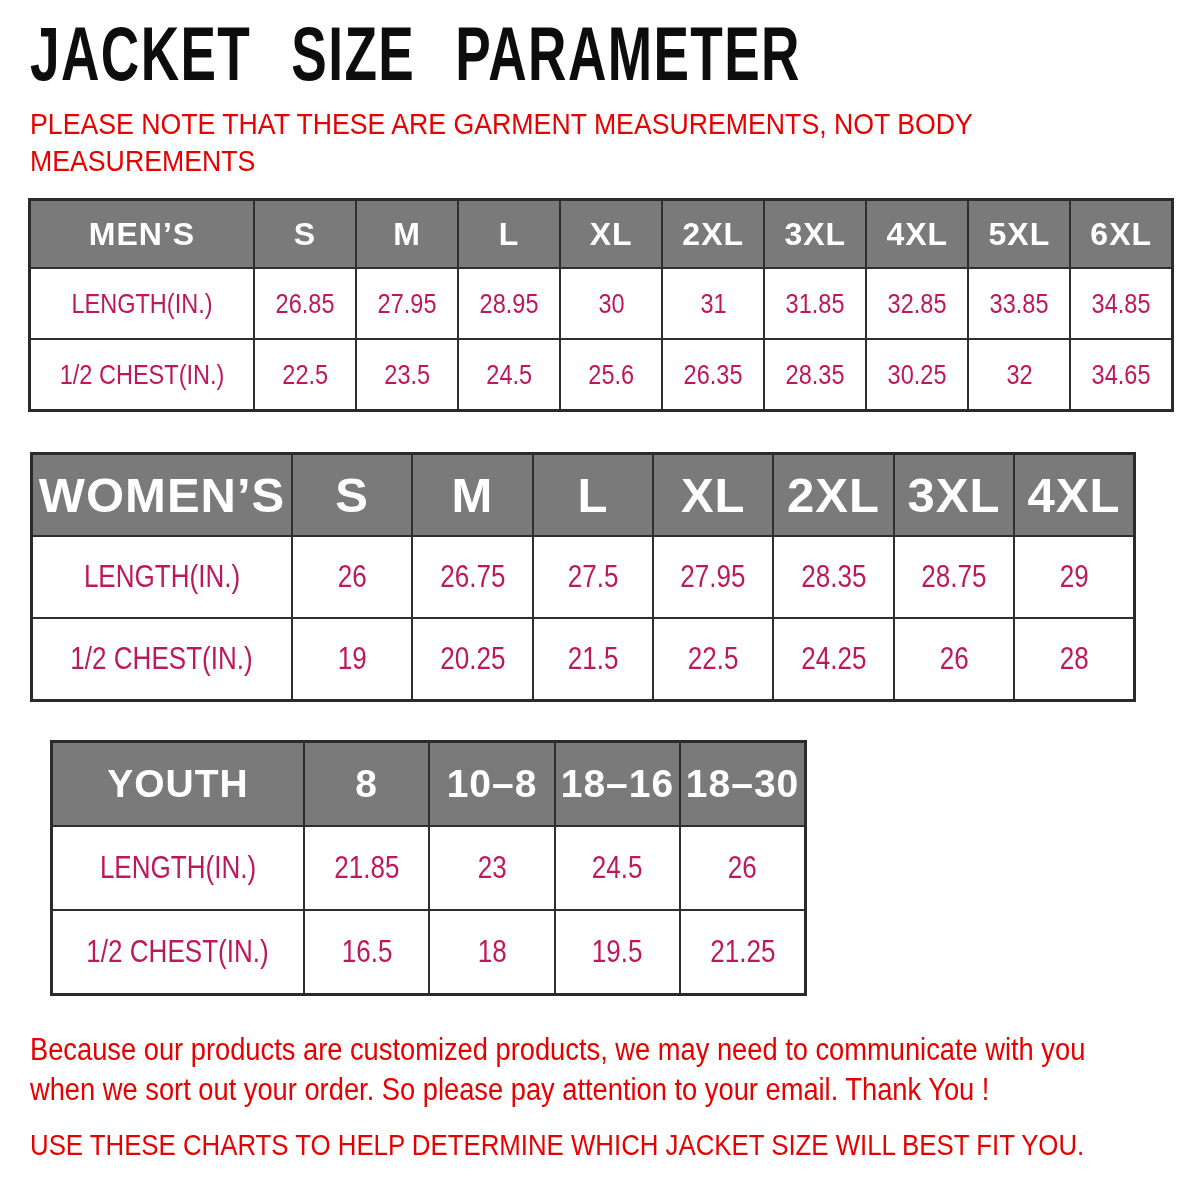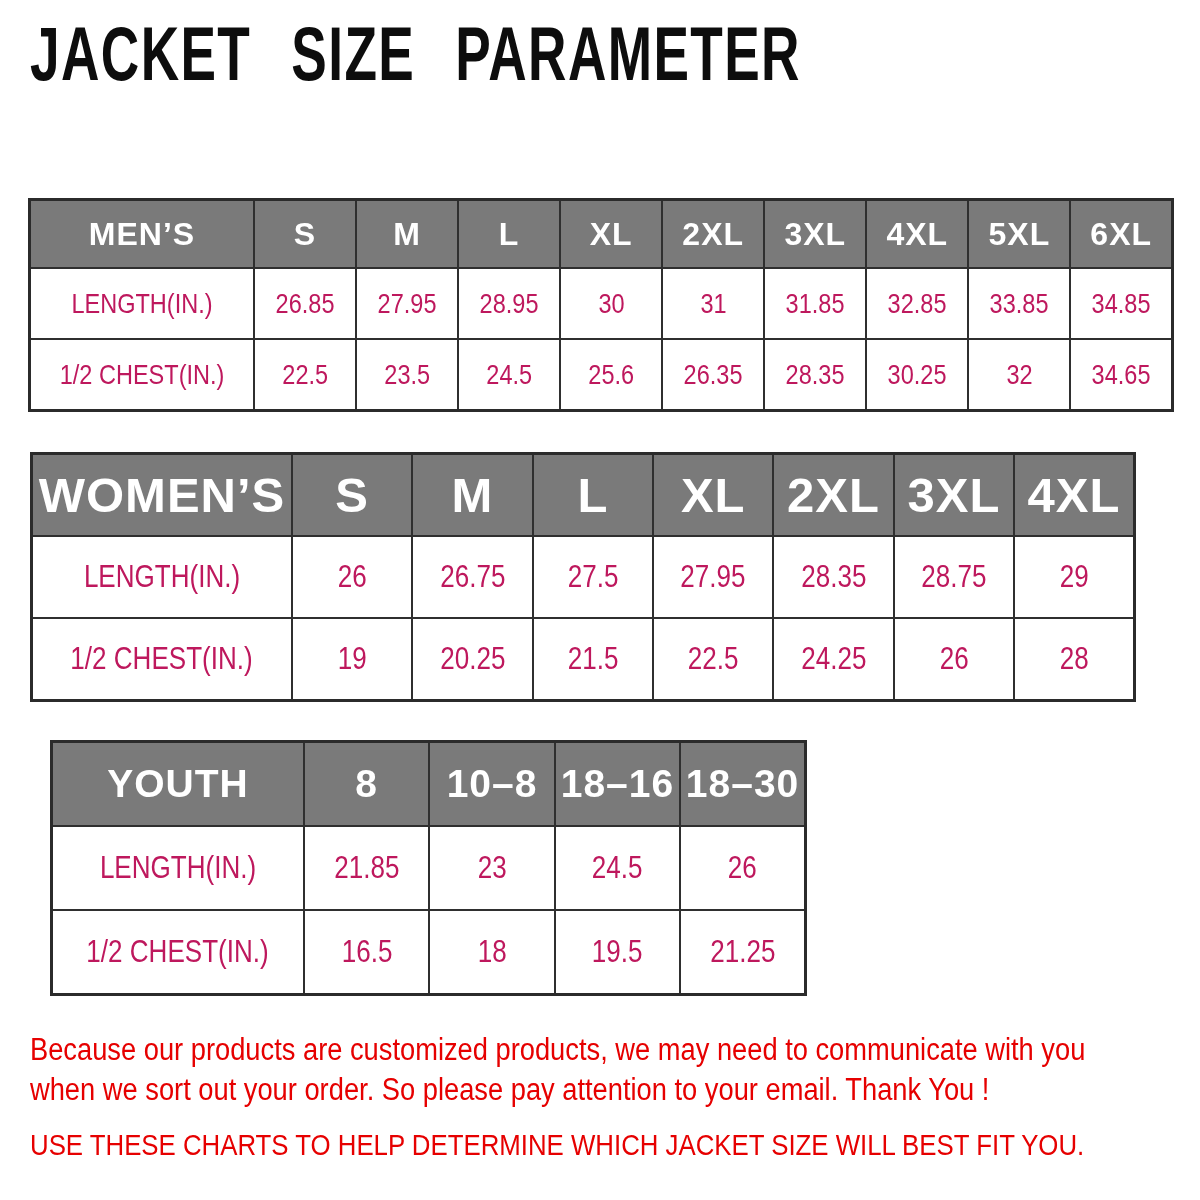--- a/index.html
+++ b/index.html
@@ -126,20 +126,24 @@
     transform-origin: left top;
   }
 </style>
 </head>
 <body>
 
 <div class="page">
 
   <div class="title">JACKET SIZE PARAMETER</div>
 
+  <div class="note">
+    <span class="line">PLEASE NOTE THAT THESE ARE GARMENT MEASUREMENTS, NOT BODY</span>
+    <span class="line">MEASUREMENTS</span>
+  </div>
 
   <table class="size-table t-mens">
     <thead>
         <tr>
           <th>MEN’S</th>
           <th>S</th>
           <th>M</th>
           <th>L</th>
           <th>XL</th>
           <th>2XL</th>

